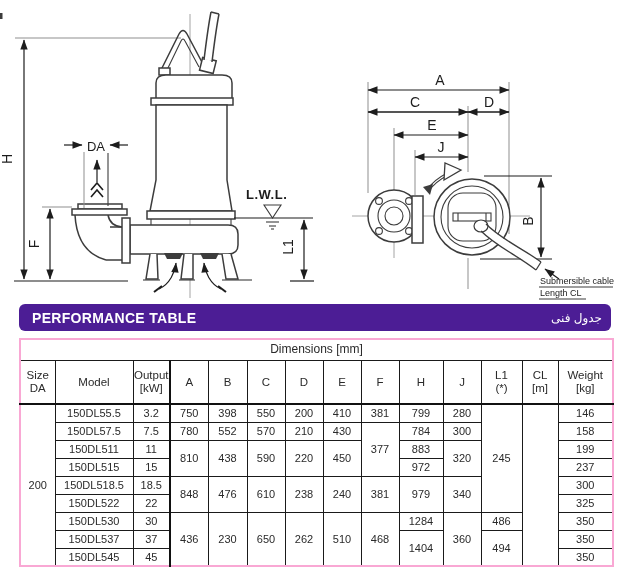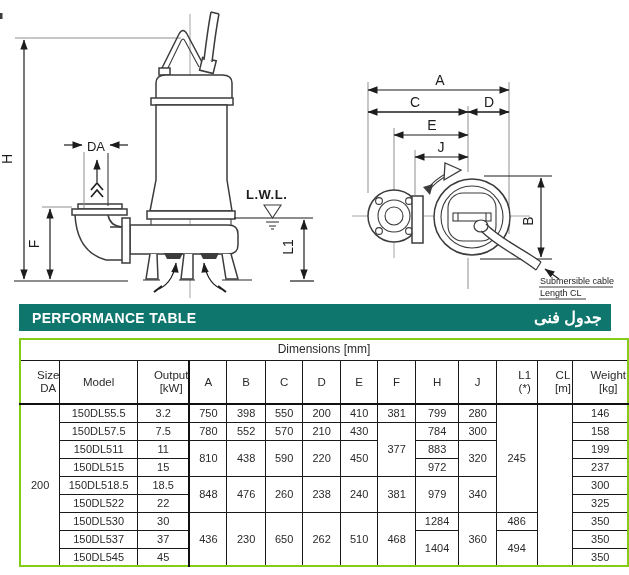--- a/index.html
+++ b/index.html
@@ -22,38 +22,38 @@
   .cl{stroke:#9a9a9a;stroke-width:0.9;fill:none;}
   .wht{stroke:#ffffff;stroke-width:8;fill:none;}
   .dark{fill:#3c3c3c;stroke:none;}
   
   .perf-bar{
     position:absolute;top:304px;left:19px;width:592px;height:27px;
     display:flex;align-items:center;justify-content:space-between;
     color:#ffffff;
   }
   .perf-bar .en{font-size:14px;font-weight:bold;padding-left:13px;letter-spacing:0.3px;}
-  .perf-bar .ar{font-size:16px;font-weight:bold;padding-right:9px;}
+  .perf-bar .ar{font-size:12px;font-weight:normal;padding-right:9px;}
   
   table.perf{
     position:absolute;top:338px;left:19px;
     border-collapse:collapse;table-layout:fixed;
     font-size:11px;color:#2a2a2a;
   }
   table.perf th,table.perf td{
     border:1px solid #1a1a1a;padding:0;text-align:center;vertical-align:middle;
     font-weight:normal;line-height:1.12;overflow:hidden;
   }
-  table.perf{border:2px solid #84cc16;}
+  table.perf{border:2px solid #f9a8d4;}
   tr.dimrow th{height:20px;font-size:12px;}
   tr.colsrow th{height:42px;font-size:11.5px;border-bottom:2px solid #111;}
   tbody tr{height:18px;}
   td.model{text-align:left;padding-left:4px;}
   .bl2{border-left:2px solid #111 !important;}
-  .h2 span{display:block;margin-left:16px;}
+  .h2 span{display:block;}
 </style>
 </head>
 <body>
 
 <div class="page">
 
   <div class="diagram-wrap">
   <svg width="629" height="302" viewBox="0 0 629 302">
     <defs>
       <marker id="ar" markerWidth="11" markerHeight="9" refX="10" refY="4.5" orient="auto-start-reverse" markerUnits="userSpaceOnUse">
@@ -216,21 +216,21 @@
       </g>
       <line x1="559" y1="279" x2="545" y2="269" class="dim" marker-end="url(#ar)"></line>
       <text x="540" y="284" class="note">Submersible cable</text>
       <line x1="539" y1="287" x2="613" y2="287" class="objt"></line>
       <text x="540" y="296" class="note">Length CL</text>
       <line x1="539" y1="299" x2="586" y2="299" class="objt"></line>
     </g>
   </svg>
   </div>
 
-  <div class="perf-bar" id="perfbar" style="background: #0f766e;">
+  <div class="perf-bar" id="perfbar" style="background: #4c1d95; border-radius: 6px;">
     <span class="en">PERFORMANCE TABLE</span>
     <span class="ar" dir="rtl">جدول فنى</span>
   </div>
 
   <table class="perf">
     <colgroup>
       <col style="width:35px">
         <col style="width:78px">
         <col style="width:37px">
       <col style="width:38px">
@@ -327,21 +327,21 @@
         <td class="model">150DL515</td>
         <td>15</td>
         <td>972</td>
         <td>237</td>
       </tr>
       <tr>
         <td class="model">150DL518.5</td>
         <td>18.5</td>
         <td class="bl2" rowspan="2">848</td>
         <td rowspan="2">476</td>
-        <td rowspan="2">260</td>
+        <td rowspan="2">610</td>
         <td rowspan="2">238</td>
         <td rowspan="2">240</td>
         <td rowspan="2">381</td>
         <td rowspan="2">979</td>
         <td rowspan="2">340</td>
         <td>300</td>
       </tr>
       <tr>
         <td class="model">150DL522</td>
         <td>22</td>

